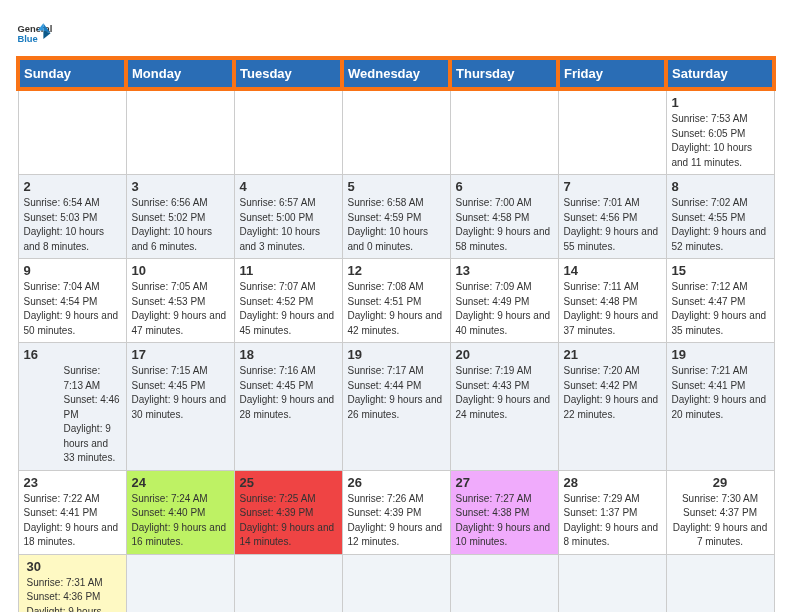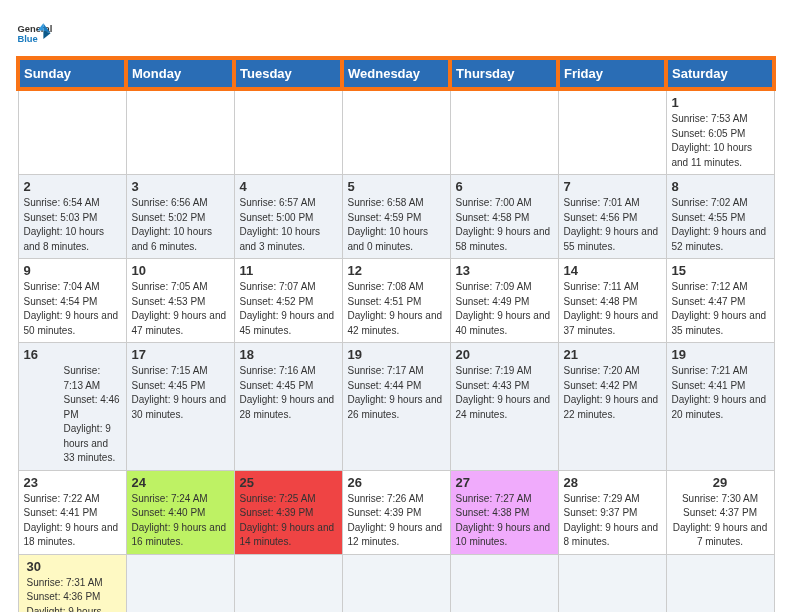--- a/index.html
+++ b/index.html
@@ -292,21 +292,21 @@
         </td>
         <td style="background: #f0abfc;">
           <span class="day-number">27</span>
           <div class="day-info" style="white-space: pre-line;">Sunrise: 7:27 AM
 Sunset: 4:38 PM
 Daylight: 9 hours and 10 minutes.</div>
         </td>
         <td style="background: rgb(255, 255, 255);">
           <span class="day-number">28</span>
           <div class="day-info" style="white-space: pre-line;">Sunrise: 7:29 AM
-Sunset: 9:37 PM
+Sunset: 1:37 PM
 Daylight: 9 hours and 8 minutes.</div>
         </td>
         <td style="background: rgb(255, 255, 255); text-align: center;">
           <span class="day-number">29</span>
           <div class="day-info" style="white-space: pre-line;">Sunrise: 7:30 AM
 Sunset: 4:37 PM
 Daylight: 9 hours and 7 minutes.</div>
         </td>
       </tr>
       <tr>

